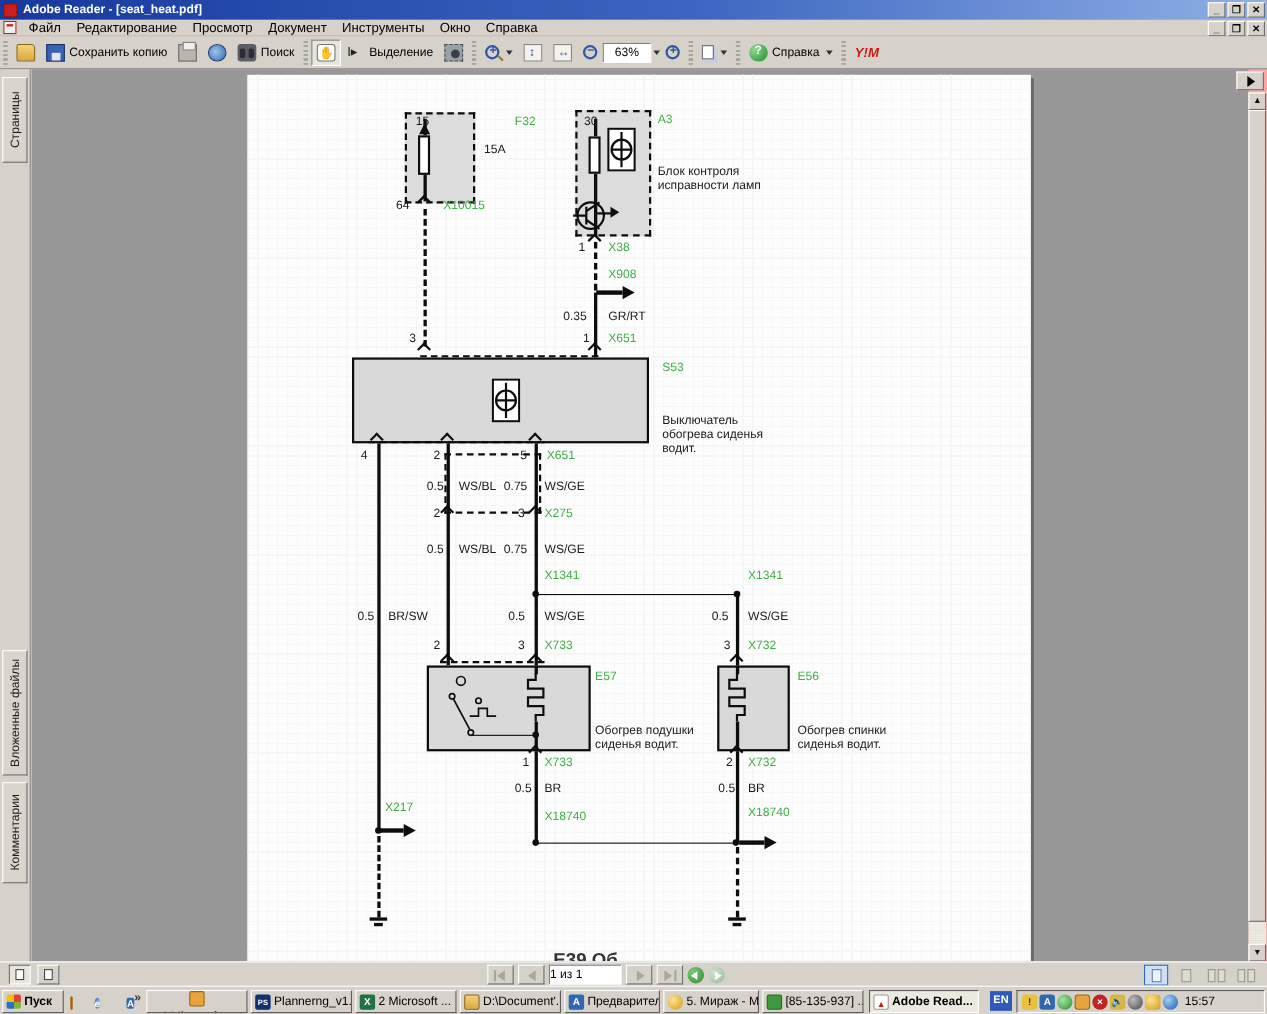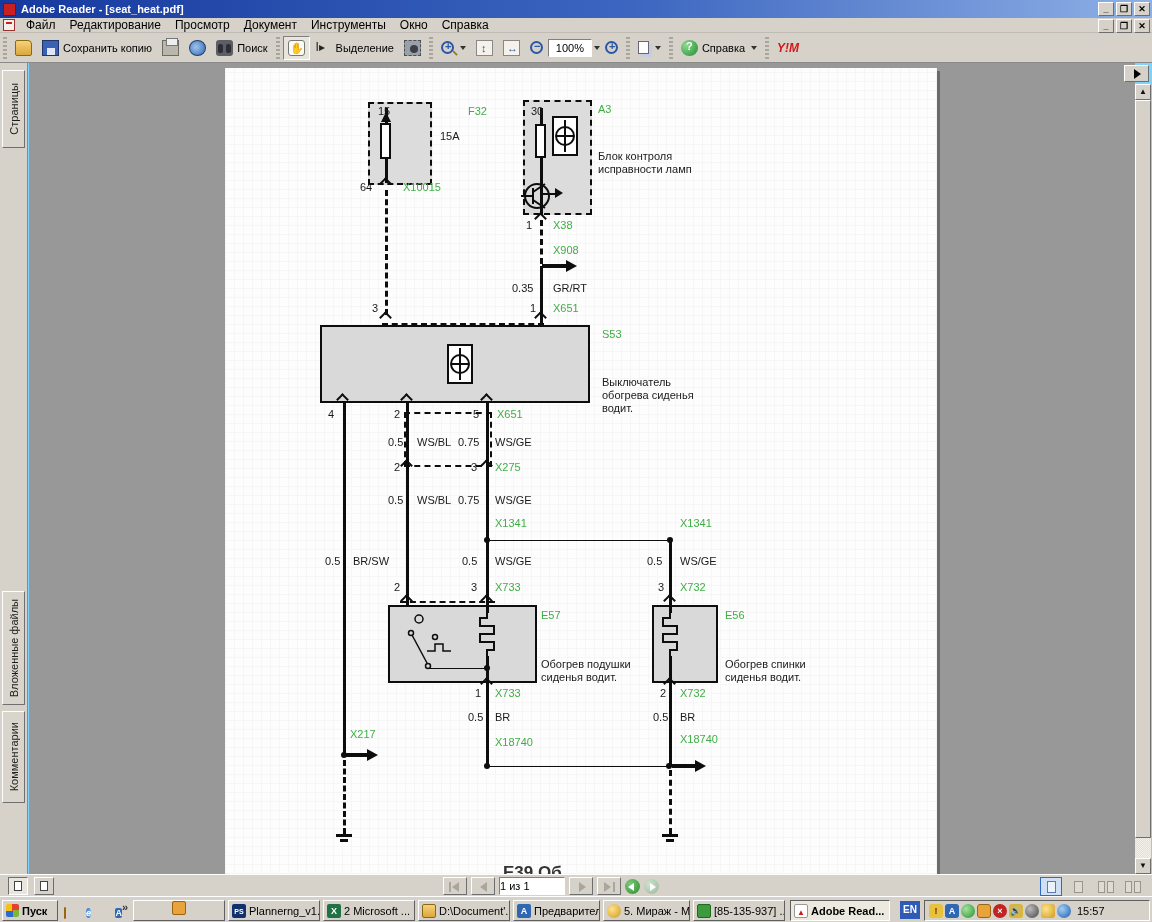--- a/index.html
+++ b/index.html
@@ -1,17 +1,17 @@
 <!DOCTYPE html>
 <html><head>
 <meta charset="utf-8">
 <style>
   * { margin:0; padding:0; box-sizing:border-box; }
   html,body { width:1152px; height:922px; overflow:hidden; font-family:"Liberation Sans",sans-serif; }
-  #app { position:absolute; inset:0; background:#7dd3fc; }
+  #app { position:absolute; inset:0; background:#fca5a5; }
 
   
   .titlebar { position:absolute; left:0; top:0; width:1152px; height:18px;
     background:linear-gradient(90deg,#16399e 0%,#3c66c0 55%,#8fb0e6 100%);
     display:flex; align-items:center; color:#fff; font-size:11px; font-weight:bold; }
   .app-ico { width:13px; height:13px; margin:0 5px 0 3px; background:#c91f1f; border:1px solid #7d0f0f;
     color:#fff; font-size:9px; line-height:11px; text-align:center; }
   .winbtns { position:absolute; right:2px; top:2px; display:flex; gap:2px; }
   .wb { width:16px; height:14px; background:#d6d2ca; border:1px solid; border-color:#fff #6e6e6e #6e6e6e #fff;
     font-size:9px; line-height:12px; text-align:center; color:#000; font-weight:bold; }
@@ -212,21 +212,21 @@
       </span>
     <span class="tb">
         <span class="ic ic-fitv"></span>
       </span>
     <span class="tb">
         <span class="ic ic-fith"></span>
       </span>
     <span class="tb">
         <span class="ic ic-minus"></span>
       </span>
-    <span class="zoomfield">100%</span>
+    <span class="zoomfield">63%</span>
     <span class="dd"></span>
     <span class="tb">
         <span class="ic ic-plus"></span>
       </span>
     <span class="grip"></span>
     <span class="tb">
         <span class="ic ic-pages"></span>
         <span class="dd"></span>
       </span>
     <span class="grip"></span>

